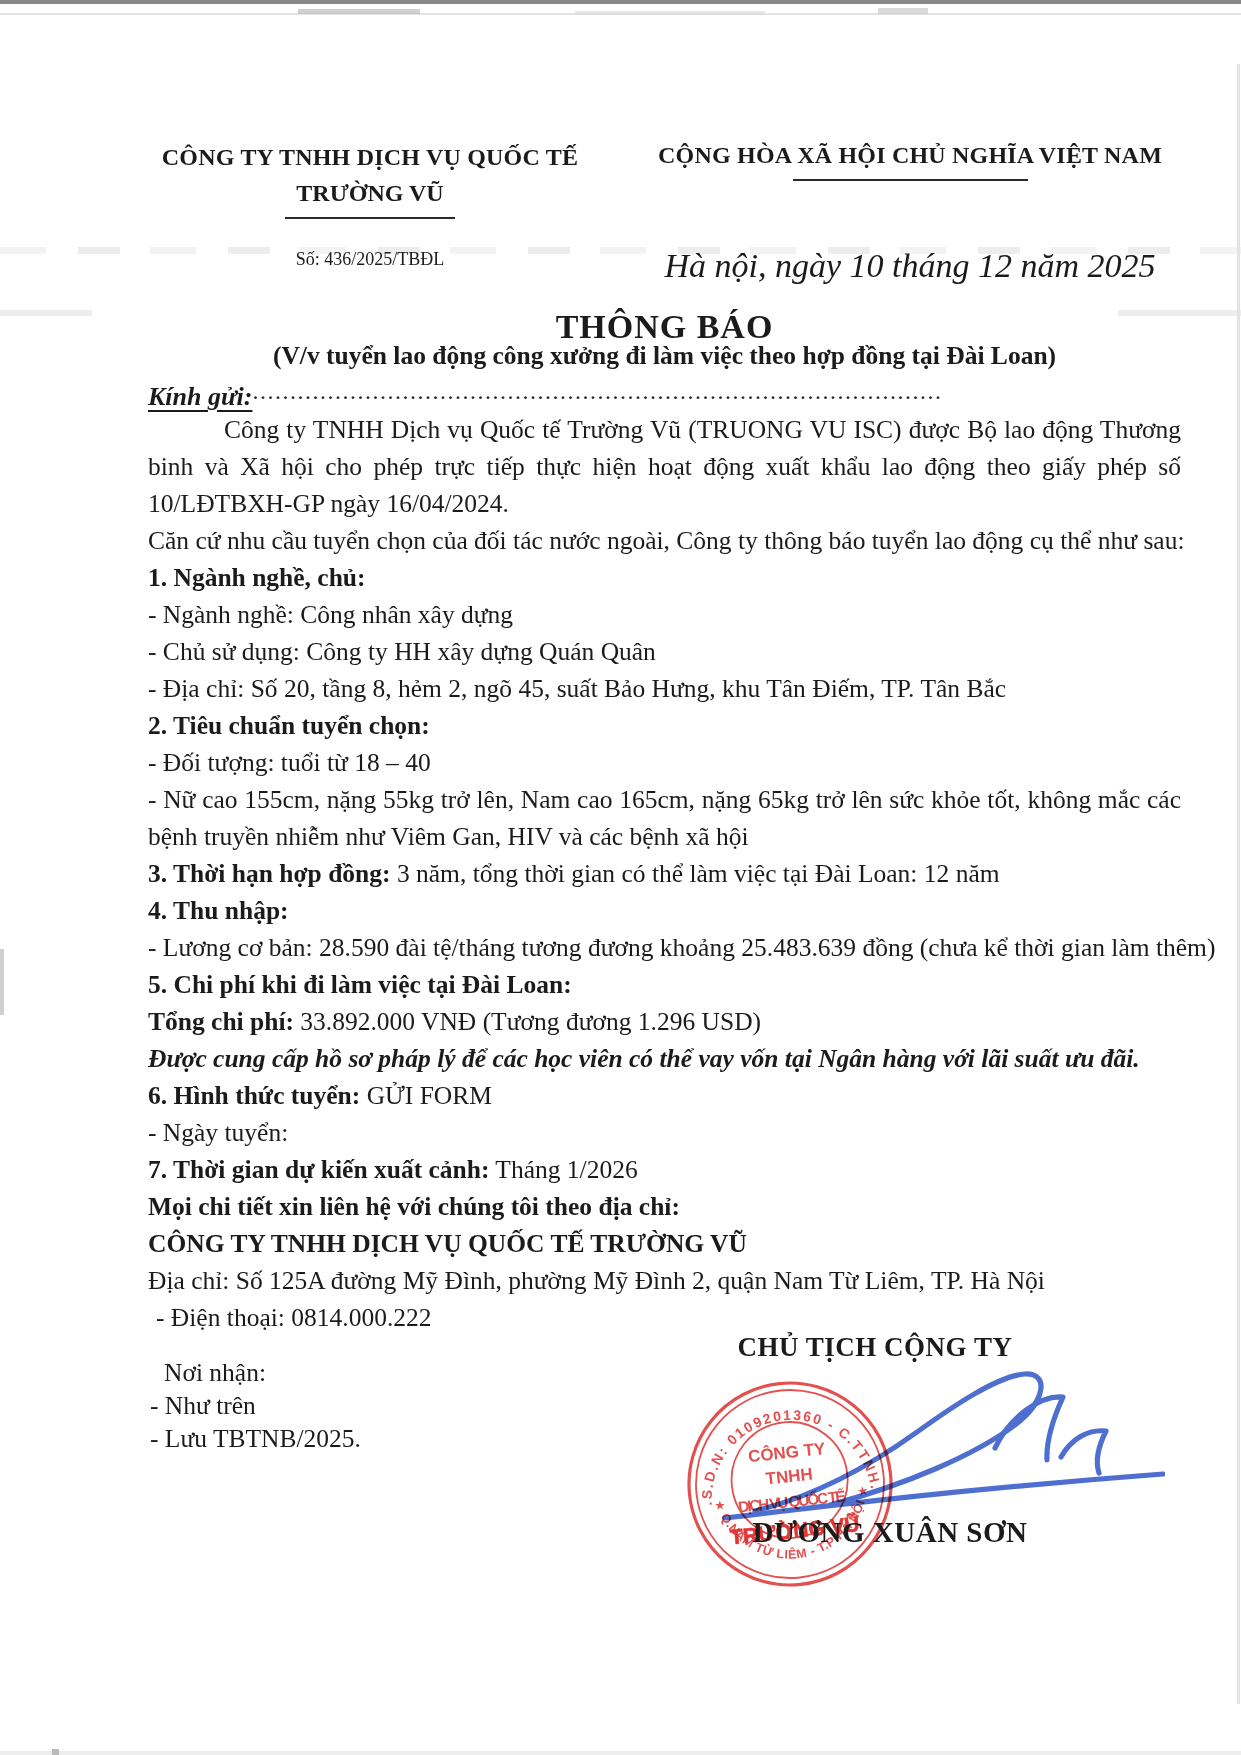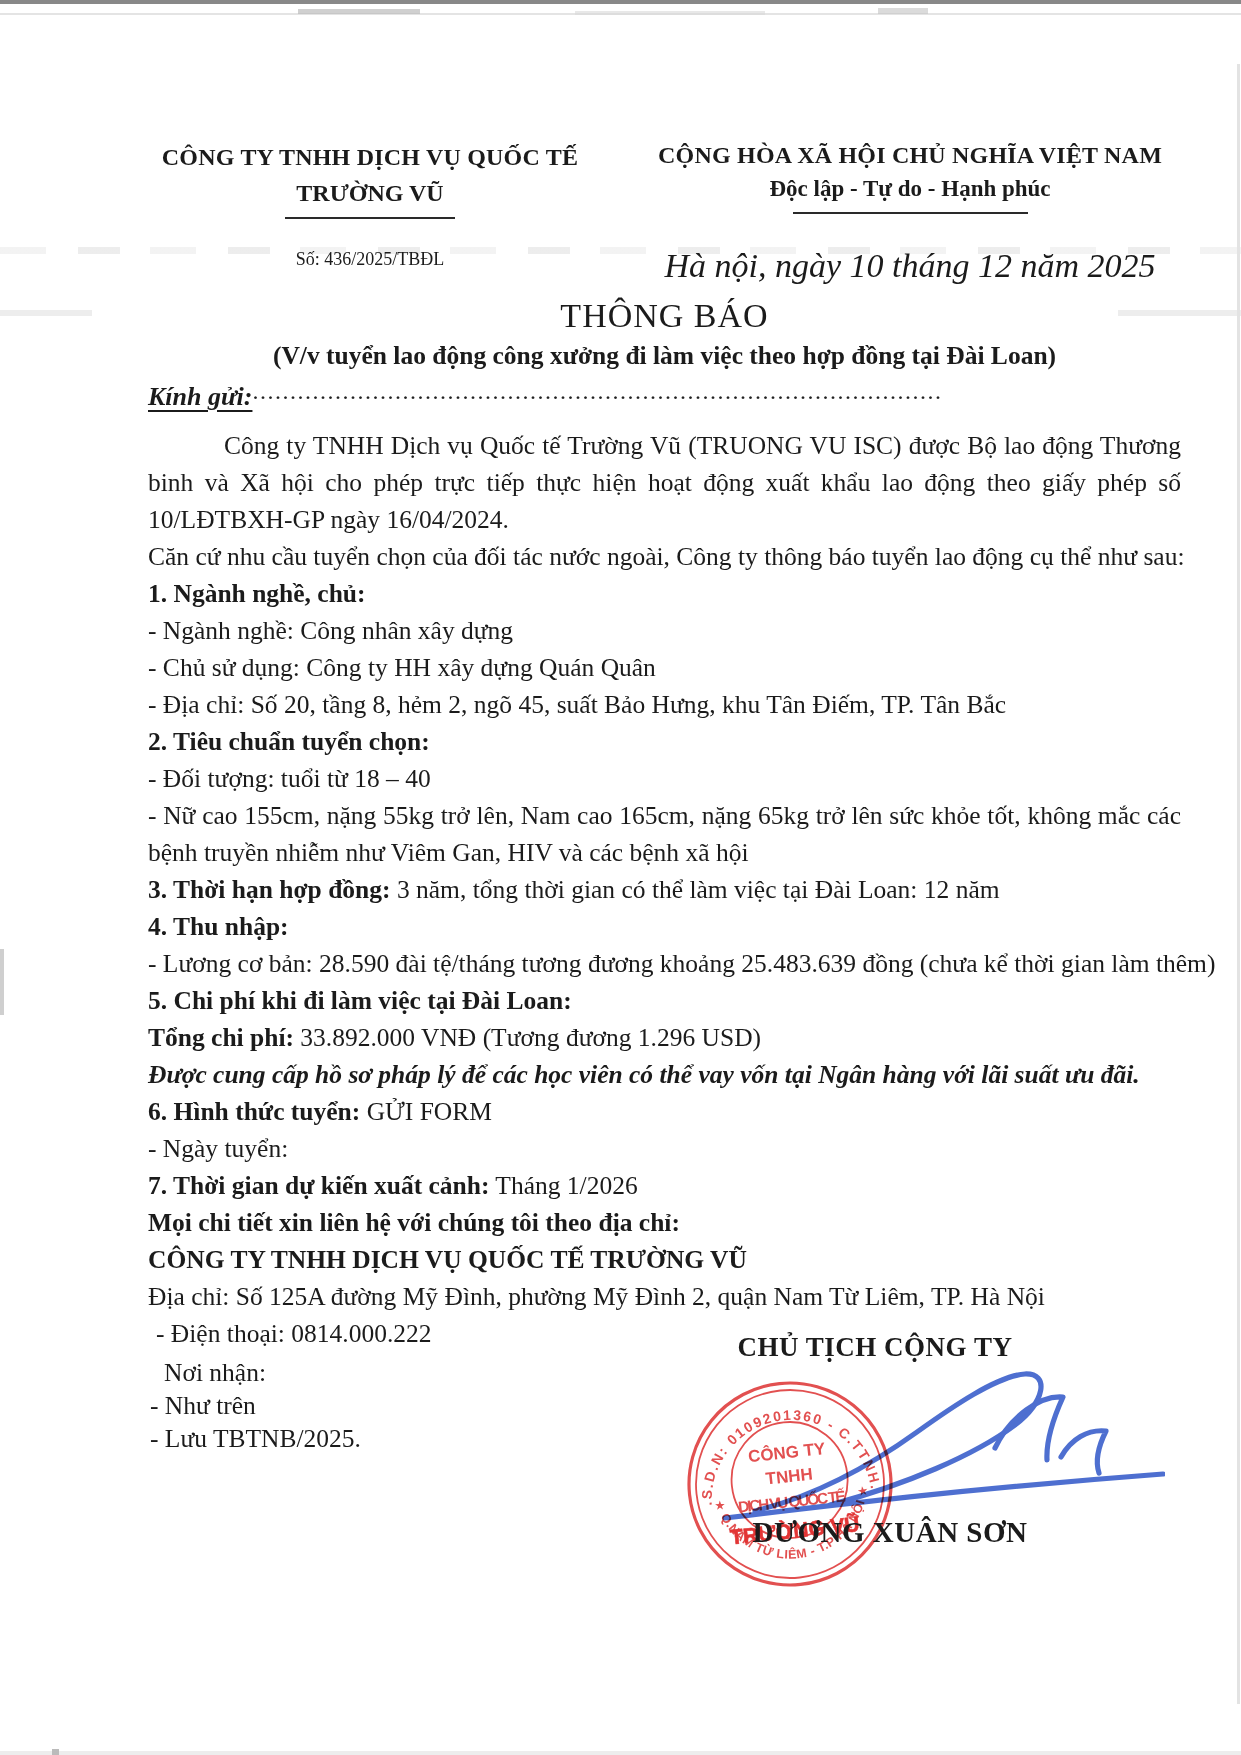--- a/index.html
+++ b/index.html
@@ -32,35 +32,35 @@
   .hdr-line2b{font-weight:bold;font-size:23px;margin-top:7px;white-space:nowrap;}
   .rule{height:0;border-bottom:2.5px solid #2a2a2a;margin:10px auto 0 auto;}
   .rule-left{width:170px;}
   .rule-right{width:235px;}
   .doc-number{position:absolute;top:245px;left:150px;width:440px;text-align:center;
     font-size:18px;white-space:nowrap;}
   .date-line{position:absolute;top:243px;left:645px;width:530px;text-align:center;
     font-size:34px;font-style:italic;white-space:nowrap;}
 
   
-  .doc-title{position:absolute;top:293px;left:148px;width:1033px;text-align:center;
-    font-size:34px;font-weight:normal;letter-spacing:1px;}
+  .doc-title{position:absolute;top:304px;left:148px;width:1033px;text-align:center;
+    font-size:34px;font-weight:bold;letter-spacing:1px;}
   .doc-subtitle{position:absolute;top:337px;left:148px;width:1033px;text-align:center;
     font-size:25.5px;font-weight:bold;white-space:nowrap;}
 
   
   .salutation{position:absolute;top:374px;left:148px;width:1033px;white-space:nowrap;
     font-size:26px;}
   .salutation .label{font-weight:bold;font-style:italic;text-decoration:underline;
     text-underline-offset:5px;}
   .salutation .dots{display:inline-block;vertical-align:baseline;max-width:690px;
     overflow:hidden;letter-spacing:1.5px;font-size:24px;color:#222;}
 
   
-  .body-col{position:absolute;top:423px;left:148px;width:1033px;
+  .body-col{position:absolute;top:407px;left:148px;width:1033px;
     font-size:25.5px;line-height:37px;}
   .row{white-space:nowrap;height:37px;}
   .para{white-space:normal;text-align:justify;height:auto;}
   .para.indent{text-indent:76px;}
   .row b, .para b{font-weight:bold;font-family:Liberation Serif, serif;}
   .bold-italic{font-weight:bold;font-style:italic;}
   .pad-left{padding-left:8px;}
 
   
   .signer-title{position:absolute;top:1328px;left:610px;width:530px;text-align:center;
@@ -94,21 +94,20 @@
   <div class="artifact a-bottom"></div>
   <div class="artifact a-bottom2"></div>
 
   <div class="hdr-left">
     <div class="hdr-line1">CÔNG TY TNHH DỊCH VỤ QUỐC TẾ</div>
     <div class="hdr-line2">TRƯỜNG VŨ</div>
     <div class="rule rule-left"></div>
   </div>
   <div class="hdr-right">
     <div class="hdr-line1">CỘNG HÒA XÃ HỘI CHỦ NGHĨA VIỆT NAM</div>
-    <div class="hdr-line2b">Độc lập - Tự do - Hạnh phúc</div>
     <div class="rule rule-right"></div>
   </div>
   <div class="doc-number">Số: 436/2025/TBĐL</div>
   <div class="date-line">Hà nội, ngày 10 tháng 12  năm 2025</div>
 
   <div class="doc-title">THÔNG BÁO</div>
   <div class="doc-subtitle">(V/v tuyển lao động công xưởng đi làm việc theo hợp đồng tại Đài Loan)</div>
 
   <div class="salutation">
     <span class="label">Kính gửi:</span><span class="dots">............................................................................................................................................................................................</span>

